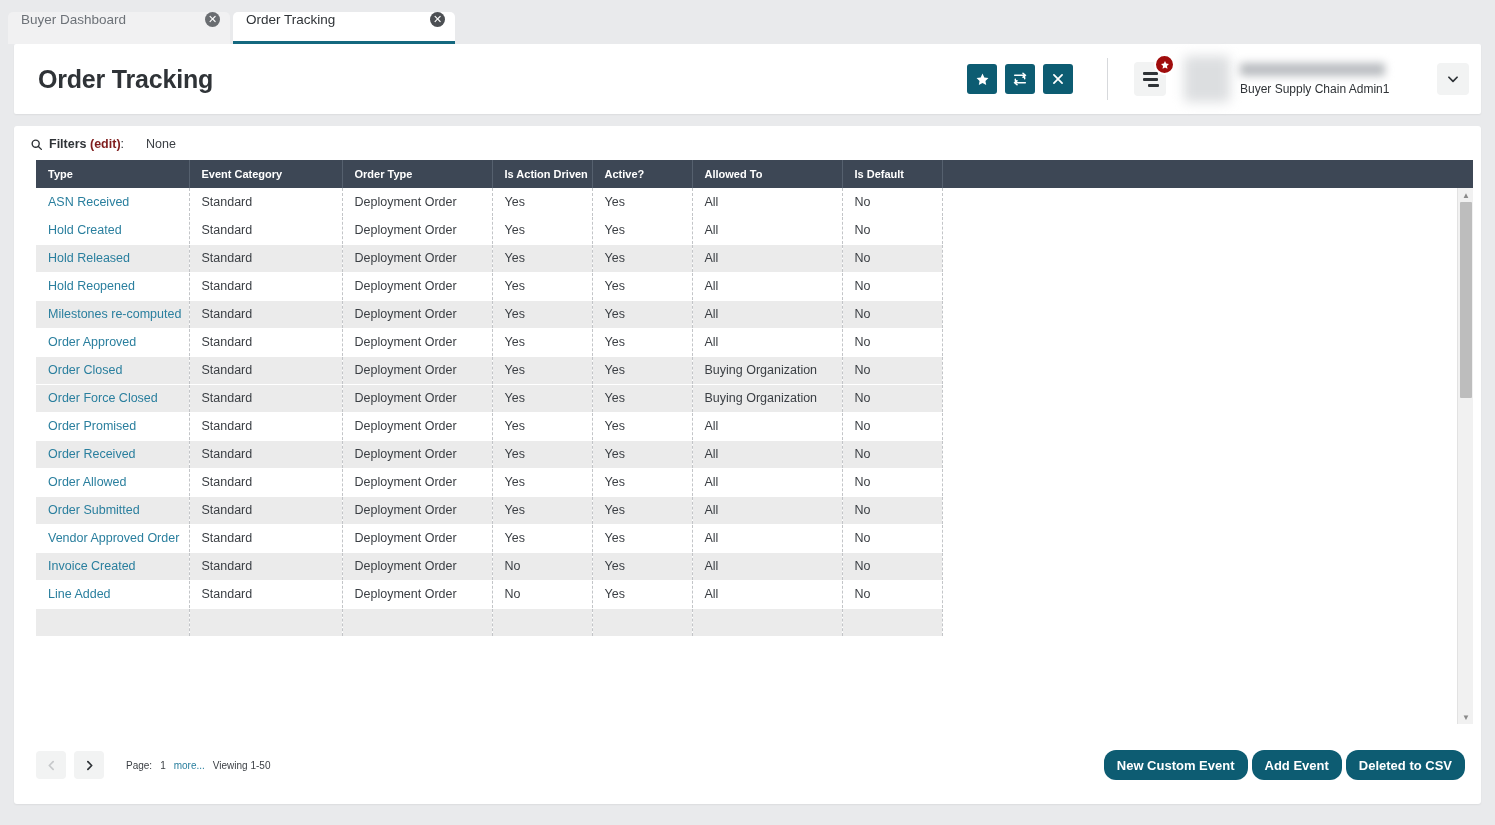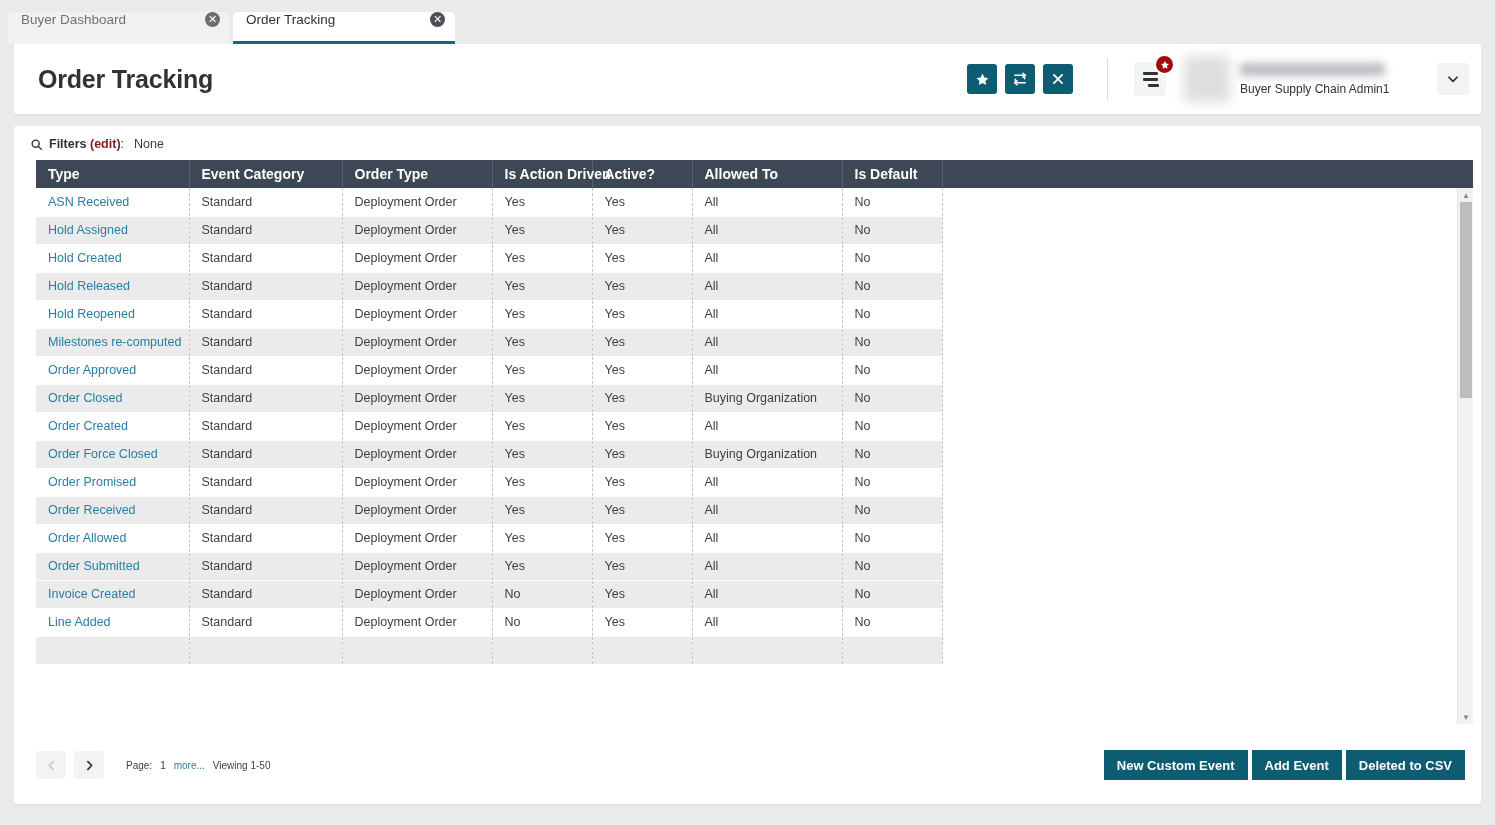--- a/index.html
+++ b/index.html
@@ -149,39 +149,39 @@
   }
   .filters-bar {
     display: flex; align-items: center;
     padding: 11px 0 9px 16px;
     font-size: 12.5px;
     color: #2f3337;
   }
   .magnifier { margin-right: 6px; display: flex; align-items: center; }
   .filters-label { font-weight: bold; }
   .filters-edit { color: #7f1d1d; font-weight: bold; cursor: pointer; }
-  .filters-value { margin-left: 10px; color: #3b3f44; }
+  .filters-value { margin-left: 22px; color: #3b3f44; }
 
   
   .table-wrap {
     margin: 0 8px 0 22px;
     position: relative;
     height: 564px;
     overflow: hidden;
   }
   table.grid {
     border-collapse: collapse;
     table-layout: fixed;
     width: 1440px;
     font-size: 12.5px;
   }
   table.grid thead th {
     background: #3d4755;
     color: #ffffff;
-    font-size: 14px;
+    font-size: 11px;
     font-weight: bold;
     text-align: left;
     height: 28px;
     padding: 0 0 0 12px;
     border-right: 1px solid #55606e;
     white-space: nowrap;
   }
   table.grid thead th:last-child { border-right: none; }
   table.grid tbody td {
     height: 28px;
@@ -253,21 +253,21 @@
   .pg-text .lbl { font-weight: normal; }
   .pg-more { color: #2a7f9e; cursor: pointer; }
   .footer-actions {
     margin-left: auto;
     display: flex; gap: 4px;
   }
   .teal-btn {
     background: #0d5c72;
     color: #fff;
     border: none;
-    border-radius: 0;
+    border-radius: 12px;
     height: 30px;
     padding: 0 13px;
     font-size: 13px;
     font-family: "Liberation Sans", sans-serif;
     font-weight: bold;
     cursor: pointer;
     white-space: nowrap;
   }
 </style>
 </head>
@@ -383,30 +383,20 @@
           <tr class="odd">
             <td><span class="cell-link">ASN Received</span></td>
             <td>Standard</td>
             <td>Deployment Order</td>
             <td>Yes</td>
             <td>Yes</td>
             <td>All</td>
             <td>No</td>
             <td class="blank"></td>
           </tr>
-          <tr class="even">
-            <td><span class="cell-link">Hold Assigned</span></td>
-            <td>Standard</td>
-            <td>Deployment Order</td>
-            <td>Yes</td>
-            <td>Yes</td>
-            <td>All</td>
-            <td>No</td>
-            <td class="blank"></td>
-          </tr>
           <tr class="odd">
             <td><span class="cell-link">Hold Created</span></td>
             <td>Standard</td>
             <td>Deployment Order</td>
             <td>Yes</td>
             <td>Yes</td>
             <td>All</td>
             <td>No</td>
             <td class="blank"></td>
           </tr>
@@ -453,30 +443,20 @@
           <tr class="even">
             <td><span class="cell-link">Order Closed</span></td>
             <td>Standard</td>
             <td>Deployment Order</td>
             <td>Yes</td>
             <td>Yes</td>
             <td>Buying Organization</td>
             <td>No</td>
             <td class="blank"></td>
           </tr>
-          <tr class="odd">
-            <td><span class="cell-link">Order Created</span></td>
-            <td>Standard</td>
-            <td>Deployment Order</td>
-            <td>Yes</td>
-            <td>Yes</td>
-            <td>All</td>
-            <td>No</td>
-            <td class="blank"></td>
-          </tr>
           <tr class="even">
             <td><span class="cell-link">Order Force Closed</span></td>
             <td>Standard</td>
             <td>Deployment Order</td>
             <td>Yes</td>
             <td>Yes</td>
             <td>Buying Organization</td>
             <td>No</td>
             <td class="blank"></td>
           </tr>
@@ -505,20 +485,30 @@
             <td>Standard</td>
             <td>Deployment Order</td>
             <td>Yes</td>
             <td>Yes</td>
             <td>All</td>
             <td>No</td>
             <td class="blank"></td>
           </tr>
           <tr class="even">
             <td><span class="cell-link">Order Submitted</span></td>
+            <td>Standard</td>
+            <td>Deployment Order</td>
+            <td>Yes</td>
+            <td>Yes</td>
+            <td>All</td>
+            <td>No</td>
+            <td class="blank"></td>
+          </tr>
+          <tr class="odd">
+            <td><span class="cell-link">Vendor Approved Order</span></td>
             <td>Standard</td>
             <td>Deployment Order</td>
             <td>Yes</td>
             <td>Yes</td>
             <td>All</td>
             <td>No</td>
             <td class="blank"></td>
           </tr>
           <tr class="even">
             <td><span class="cell-link">Invoice Created</span></td>

